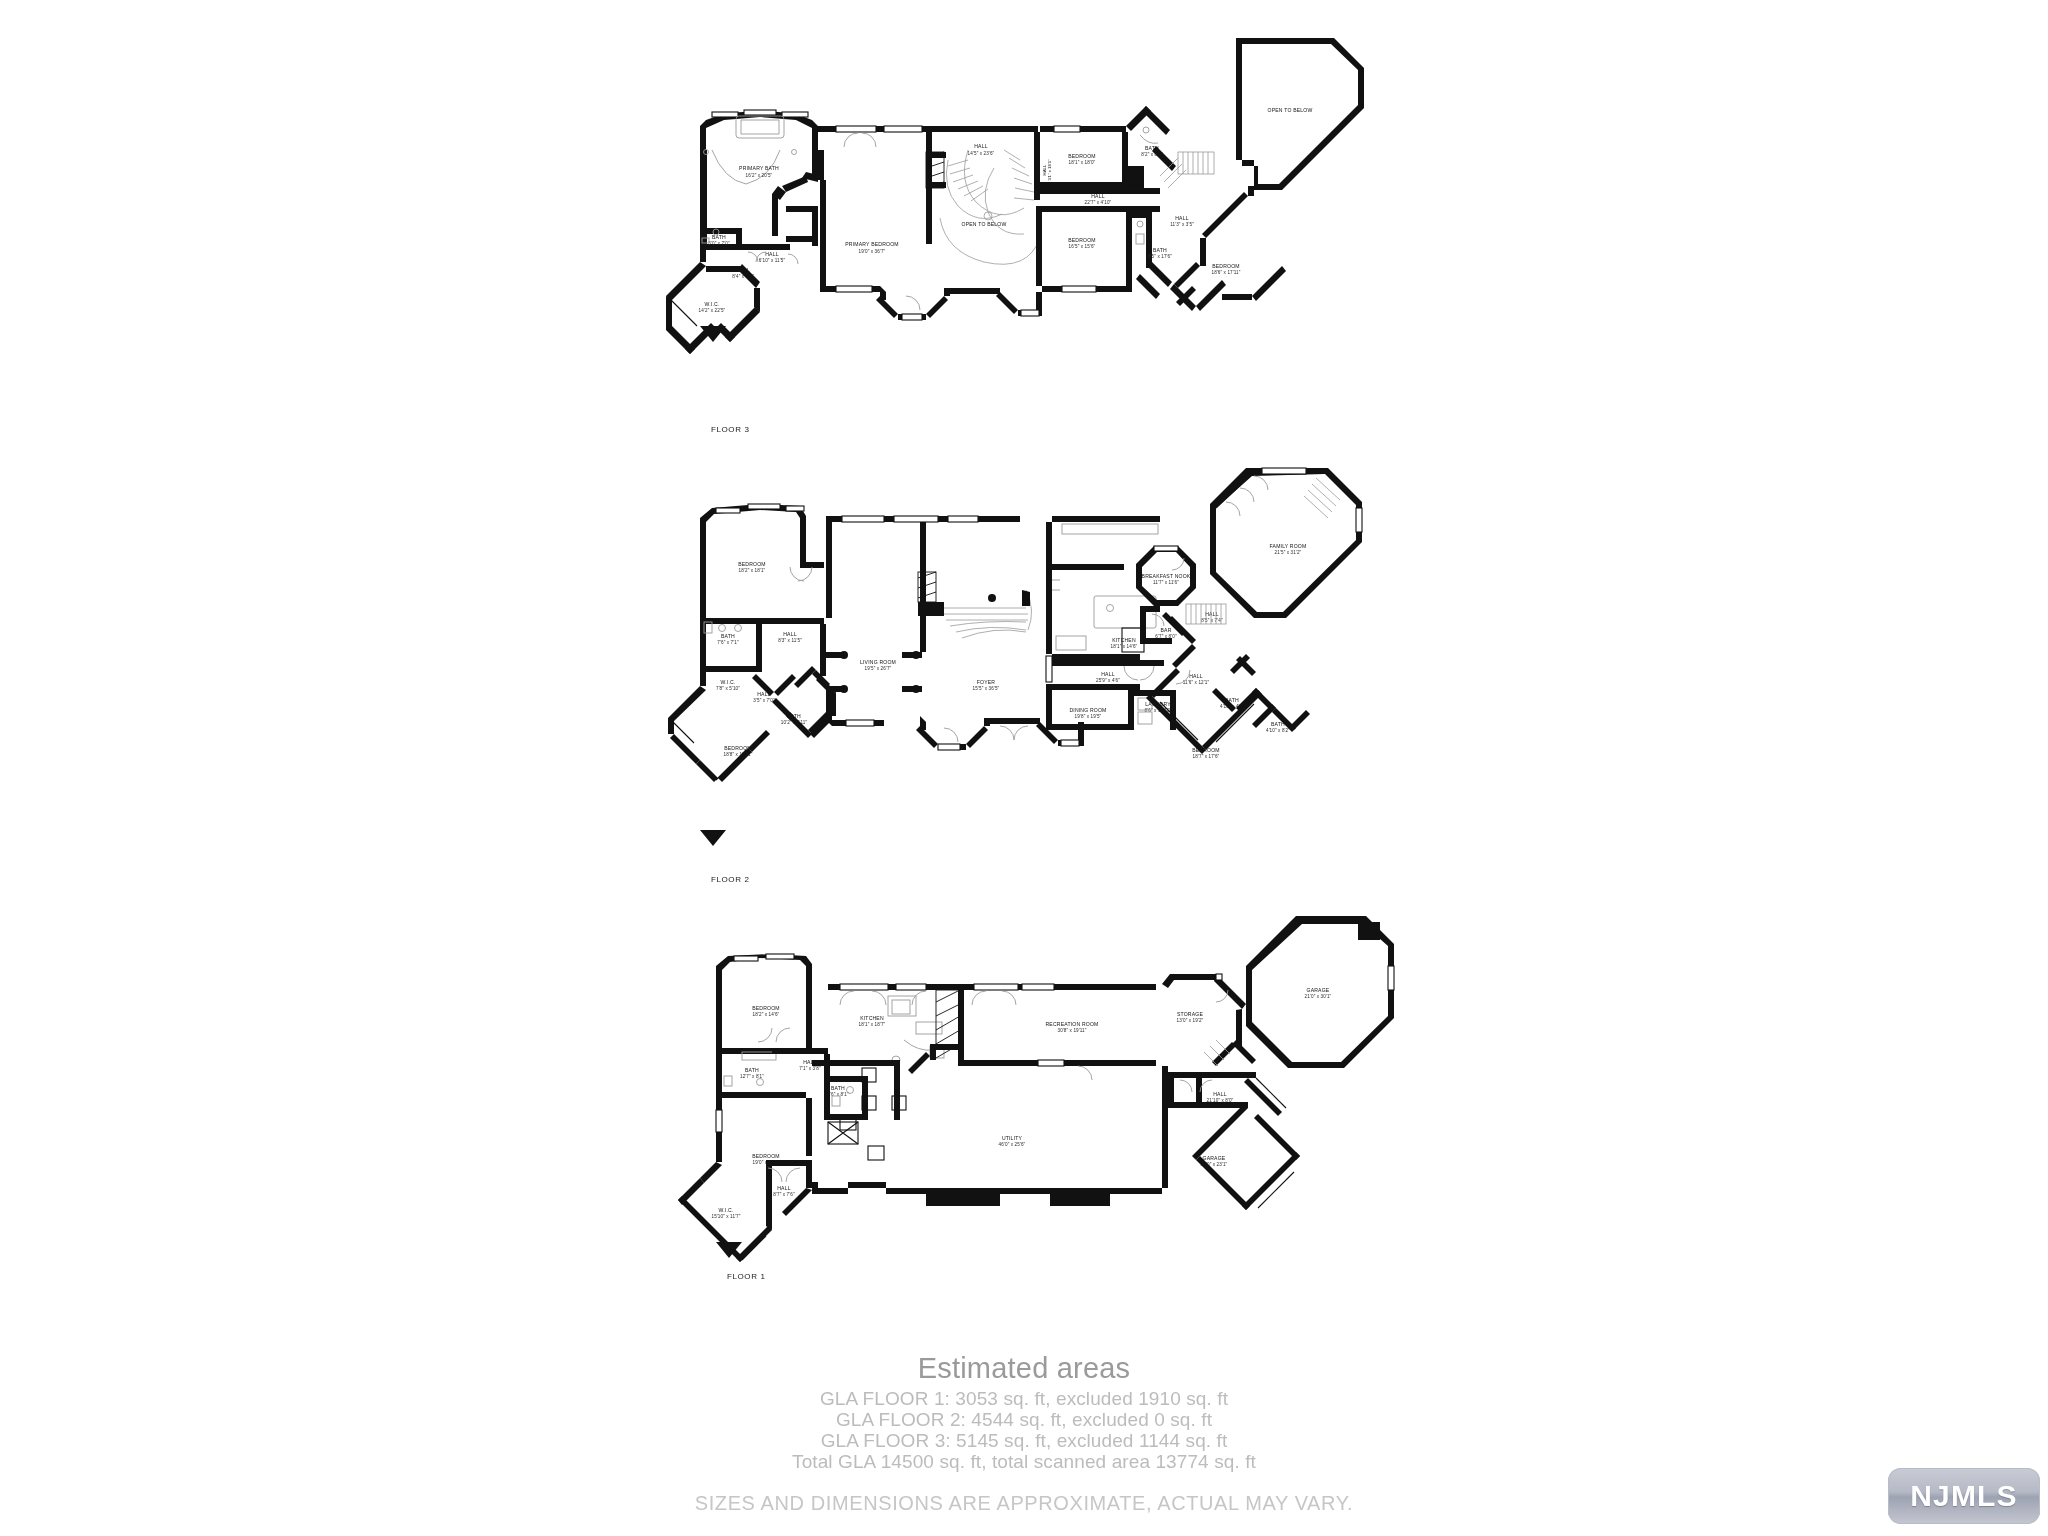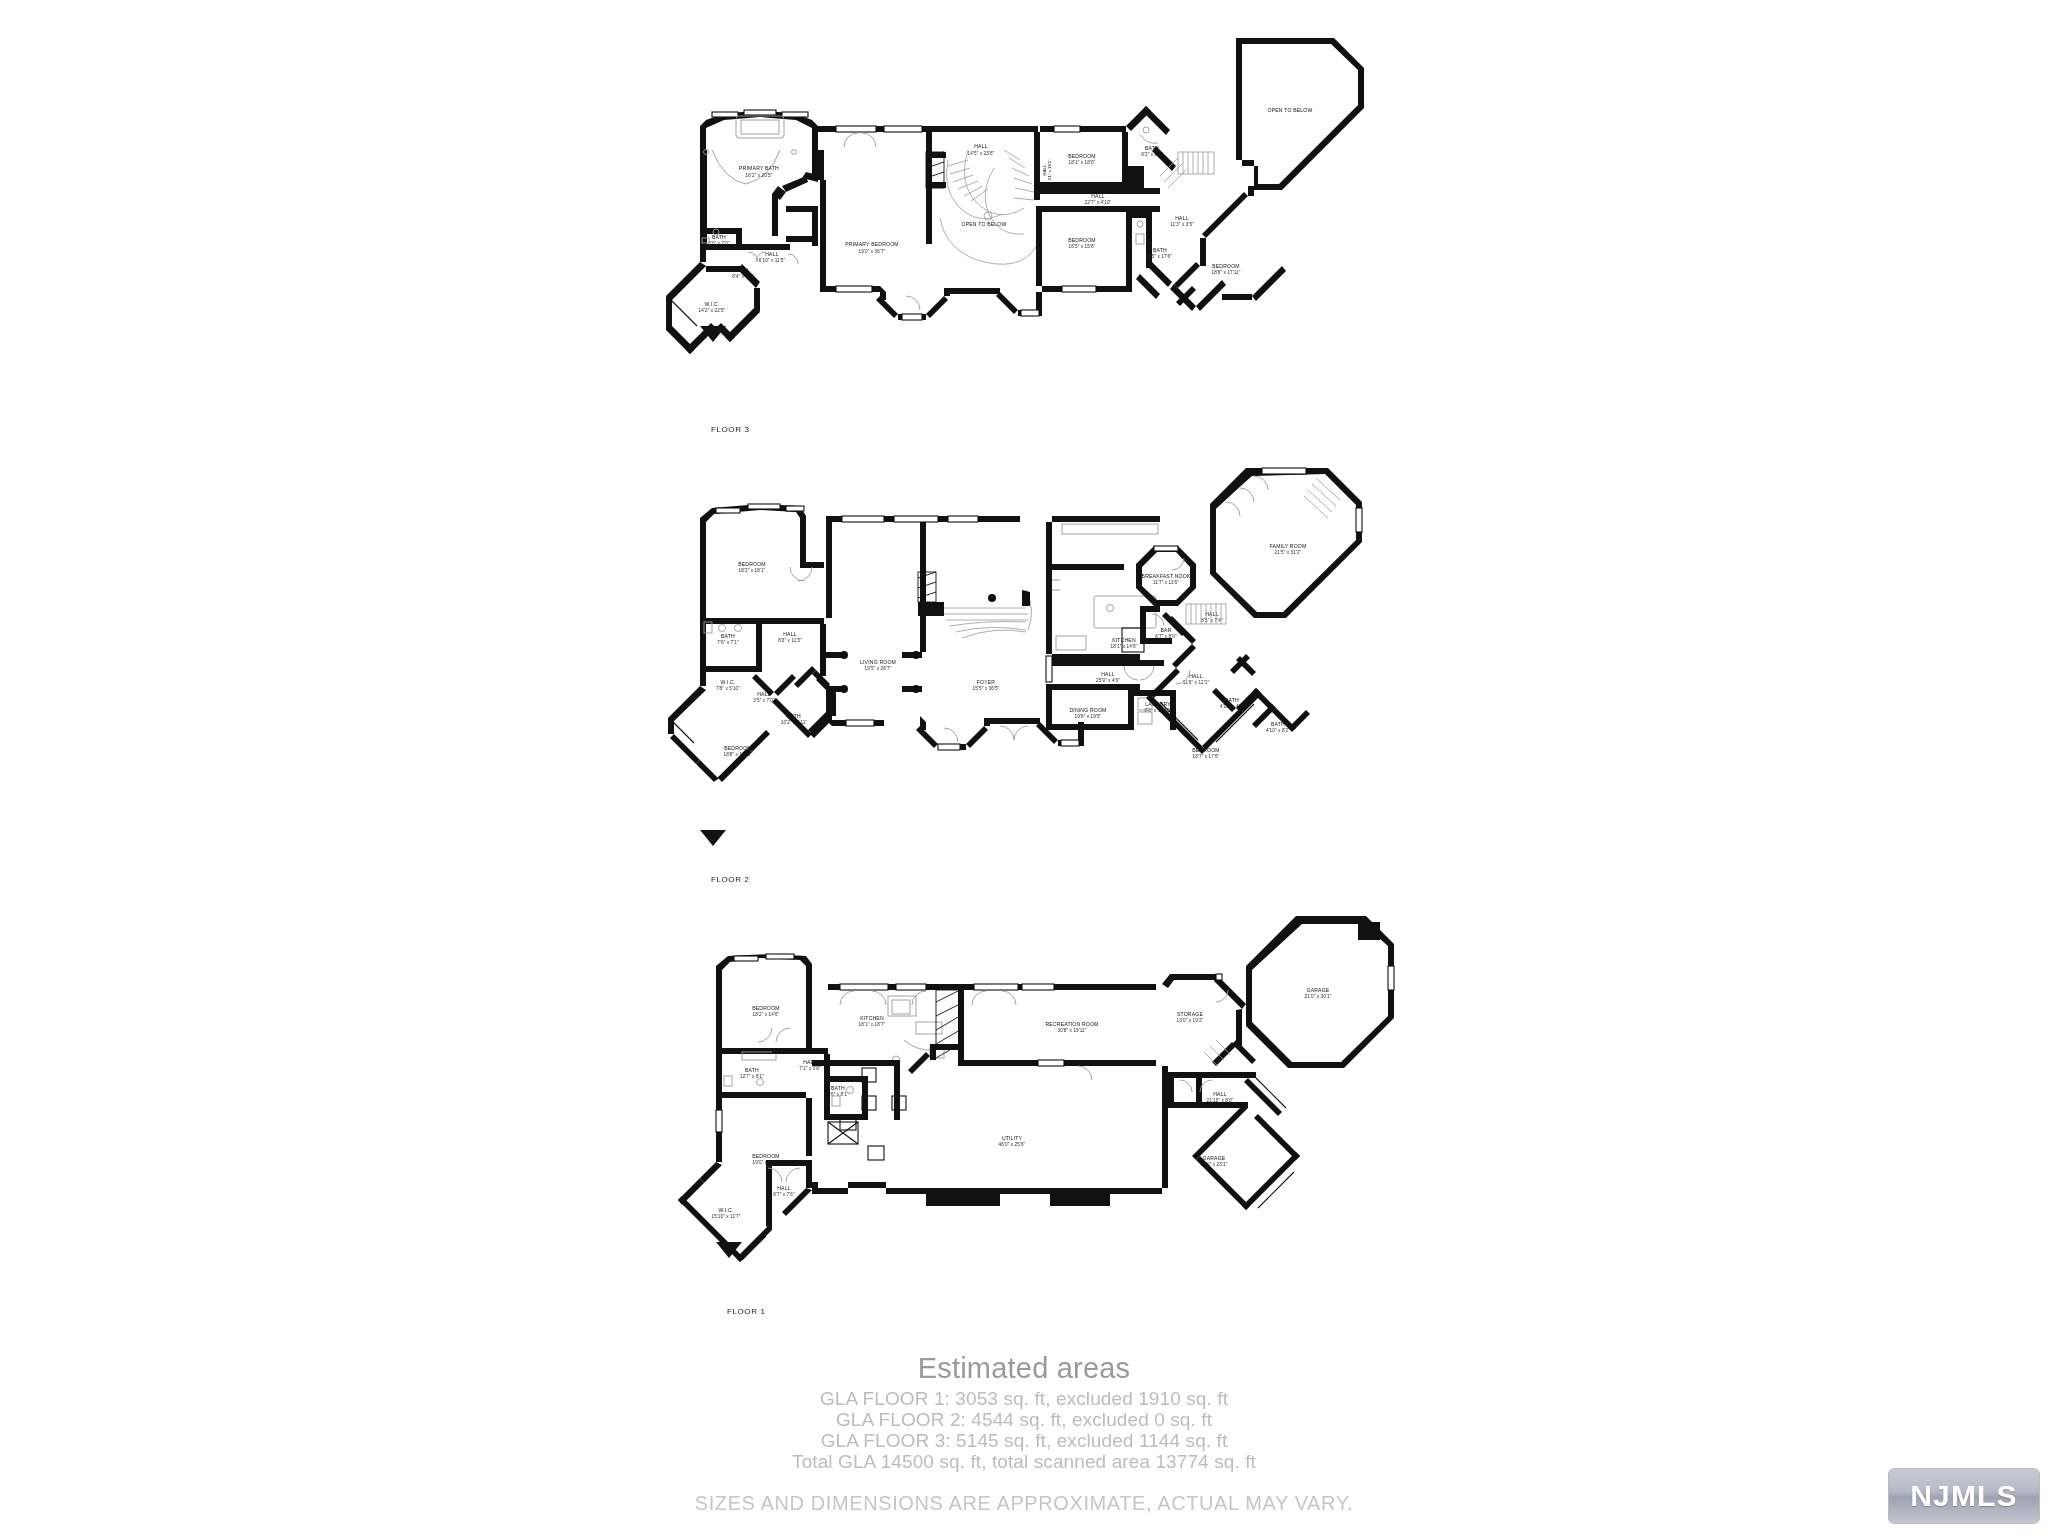--- a/index.html
+++ b/index.html
@@ -74,21 +74,21 @@
     font-family: "Liberation Sans", sans-serif;
   }
 
   
   #njmls-logo {
     position: absolute;
     right: 8px;
     bottom: 12px;
     width: 152px;
     height: 56px;
-    border-radius: 7px;
+    border-radius: 13px;
     background: linear-gradient(180deg,#c9ccd6 0%,#b6bac6 42%,#9ea3b2 52%,#aeb2bf 72%,#c4c7d1 100%);
     box-shadow: inset 0 0 0 1px #b9bcc6;
     display: flex;
     align-items: center;
     justify-content: center;
   }
   #njmls-text {
     color: #ffffff;
     font-size: 30px;
     font-weight: bold;
@@ -672,21 +672,21 @@
       <path class="wall" d="M1300,286 L1258,244 L1254,248 L1296,290 Z"></path>
       <path class="window" d="M1256,246 L1296,286"></path>
       <path class="window" d="M1258,338 L1294,302"></path>
       <path class="wall" d="M1248,208 L1282,242 L1278,246 L1244,212 Z"></path>
 
       <path class="window" d="M1256,208 L1286,238"></path>
 
       <path class="wall" d="M716,372 L742,372 L729,388 Z"></path>
     </g>
   </svg>
-  <div class="floor-caption" style="left:727px; top:1272px;margin-top:35px;">FLOOR 1</div>
+  <div class="floor-caption" style="left:727px; top:1272px;">FLOOR 1</div>
 
   <div id="areas-block">
     <div id="areas-title">Estimated areas</div>
     <div class="area-line">GLA FLOOR 1: 3053 sq. ft, excluded 1910 sq. ft</div>
     <div class="area-line">GLA FLOOR 2: 4544 sq. ft, excluded 0 sq. ft</div>
     <div class="area-line">GLA FLOOR 3: 5145 sq. ft, excluded 1144 sq. ft</div>
     <div class="area-line">Total GLA 14500 sq. ft, total scanned area 13774 sq. ft</div>
   </div>
 
   <div id="disclaimer">SIZES AND DIMENSIONS ARE APPROXIMATE, ACTUAL MAY VARY.</div>

